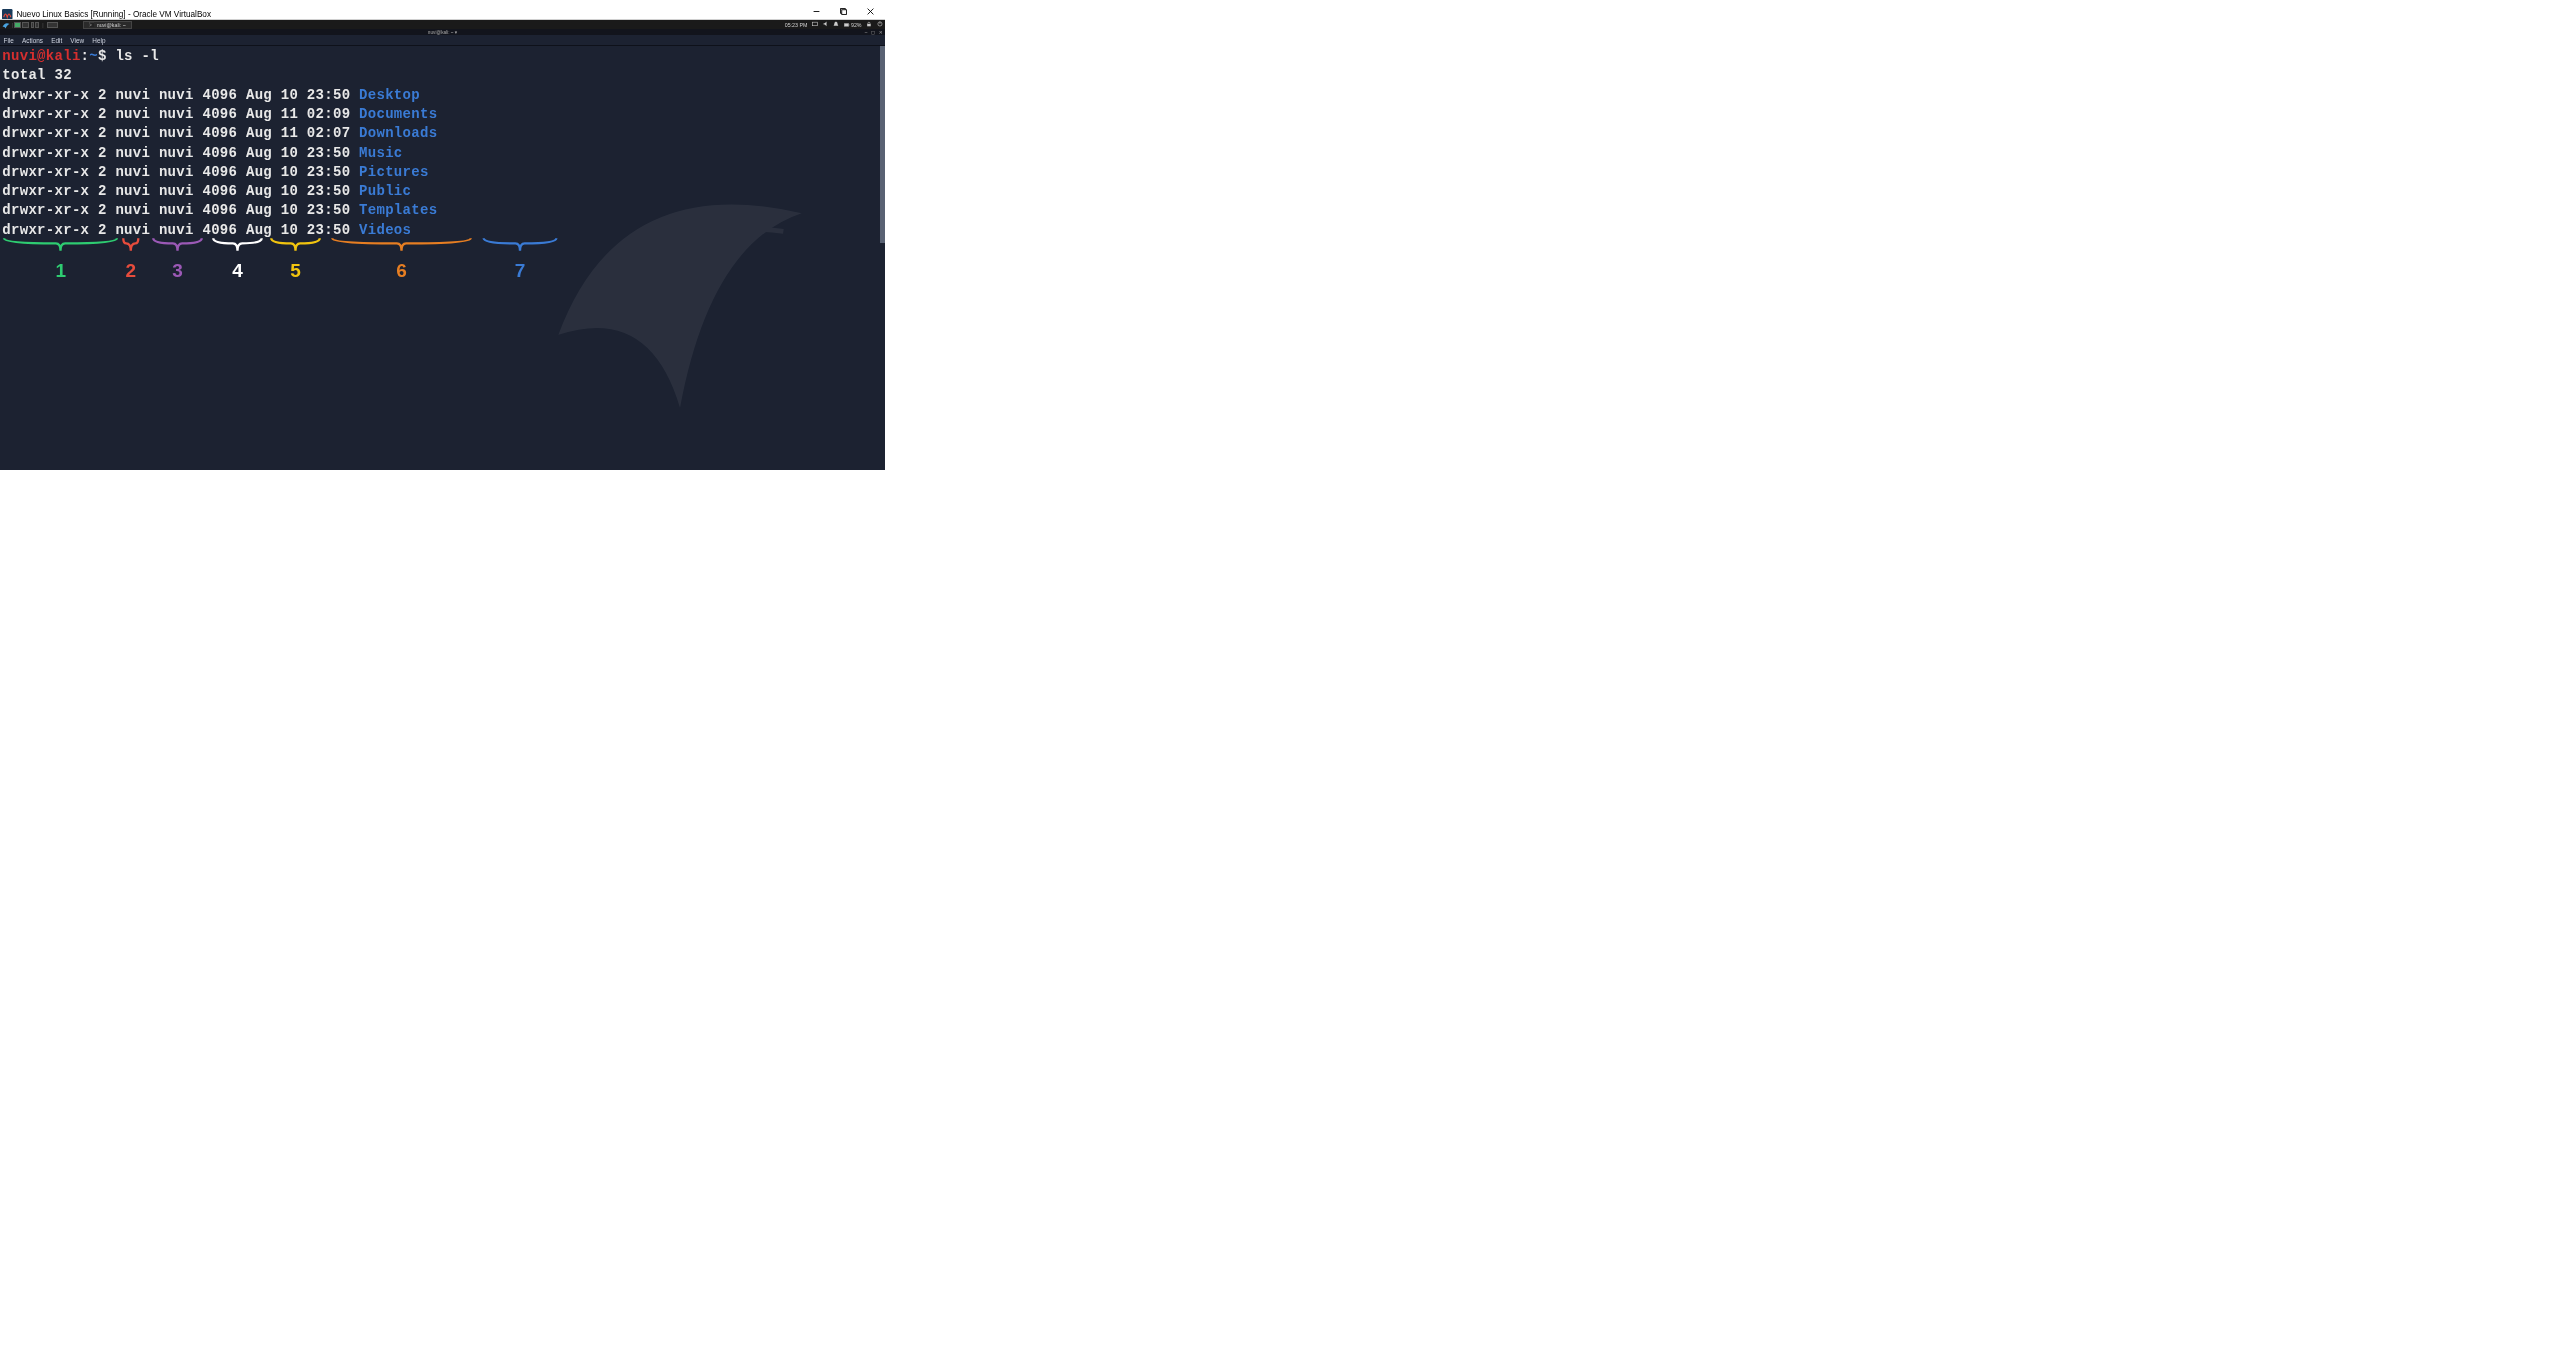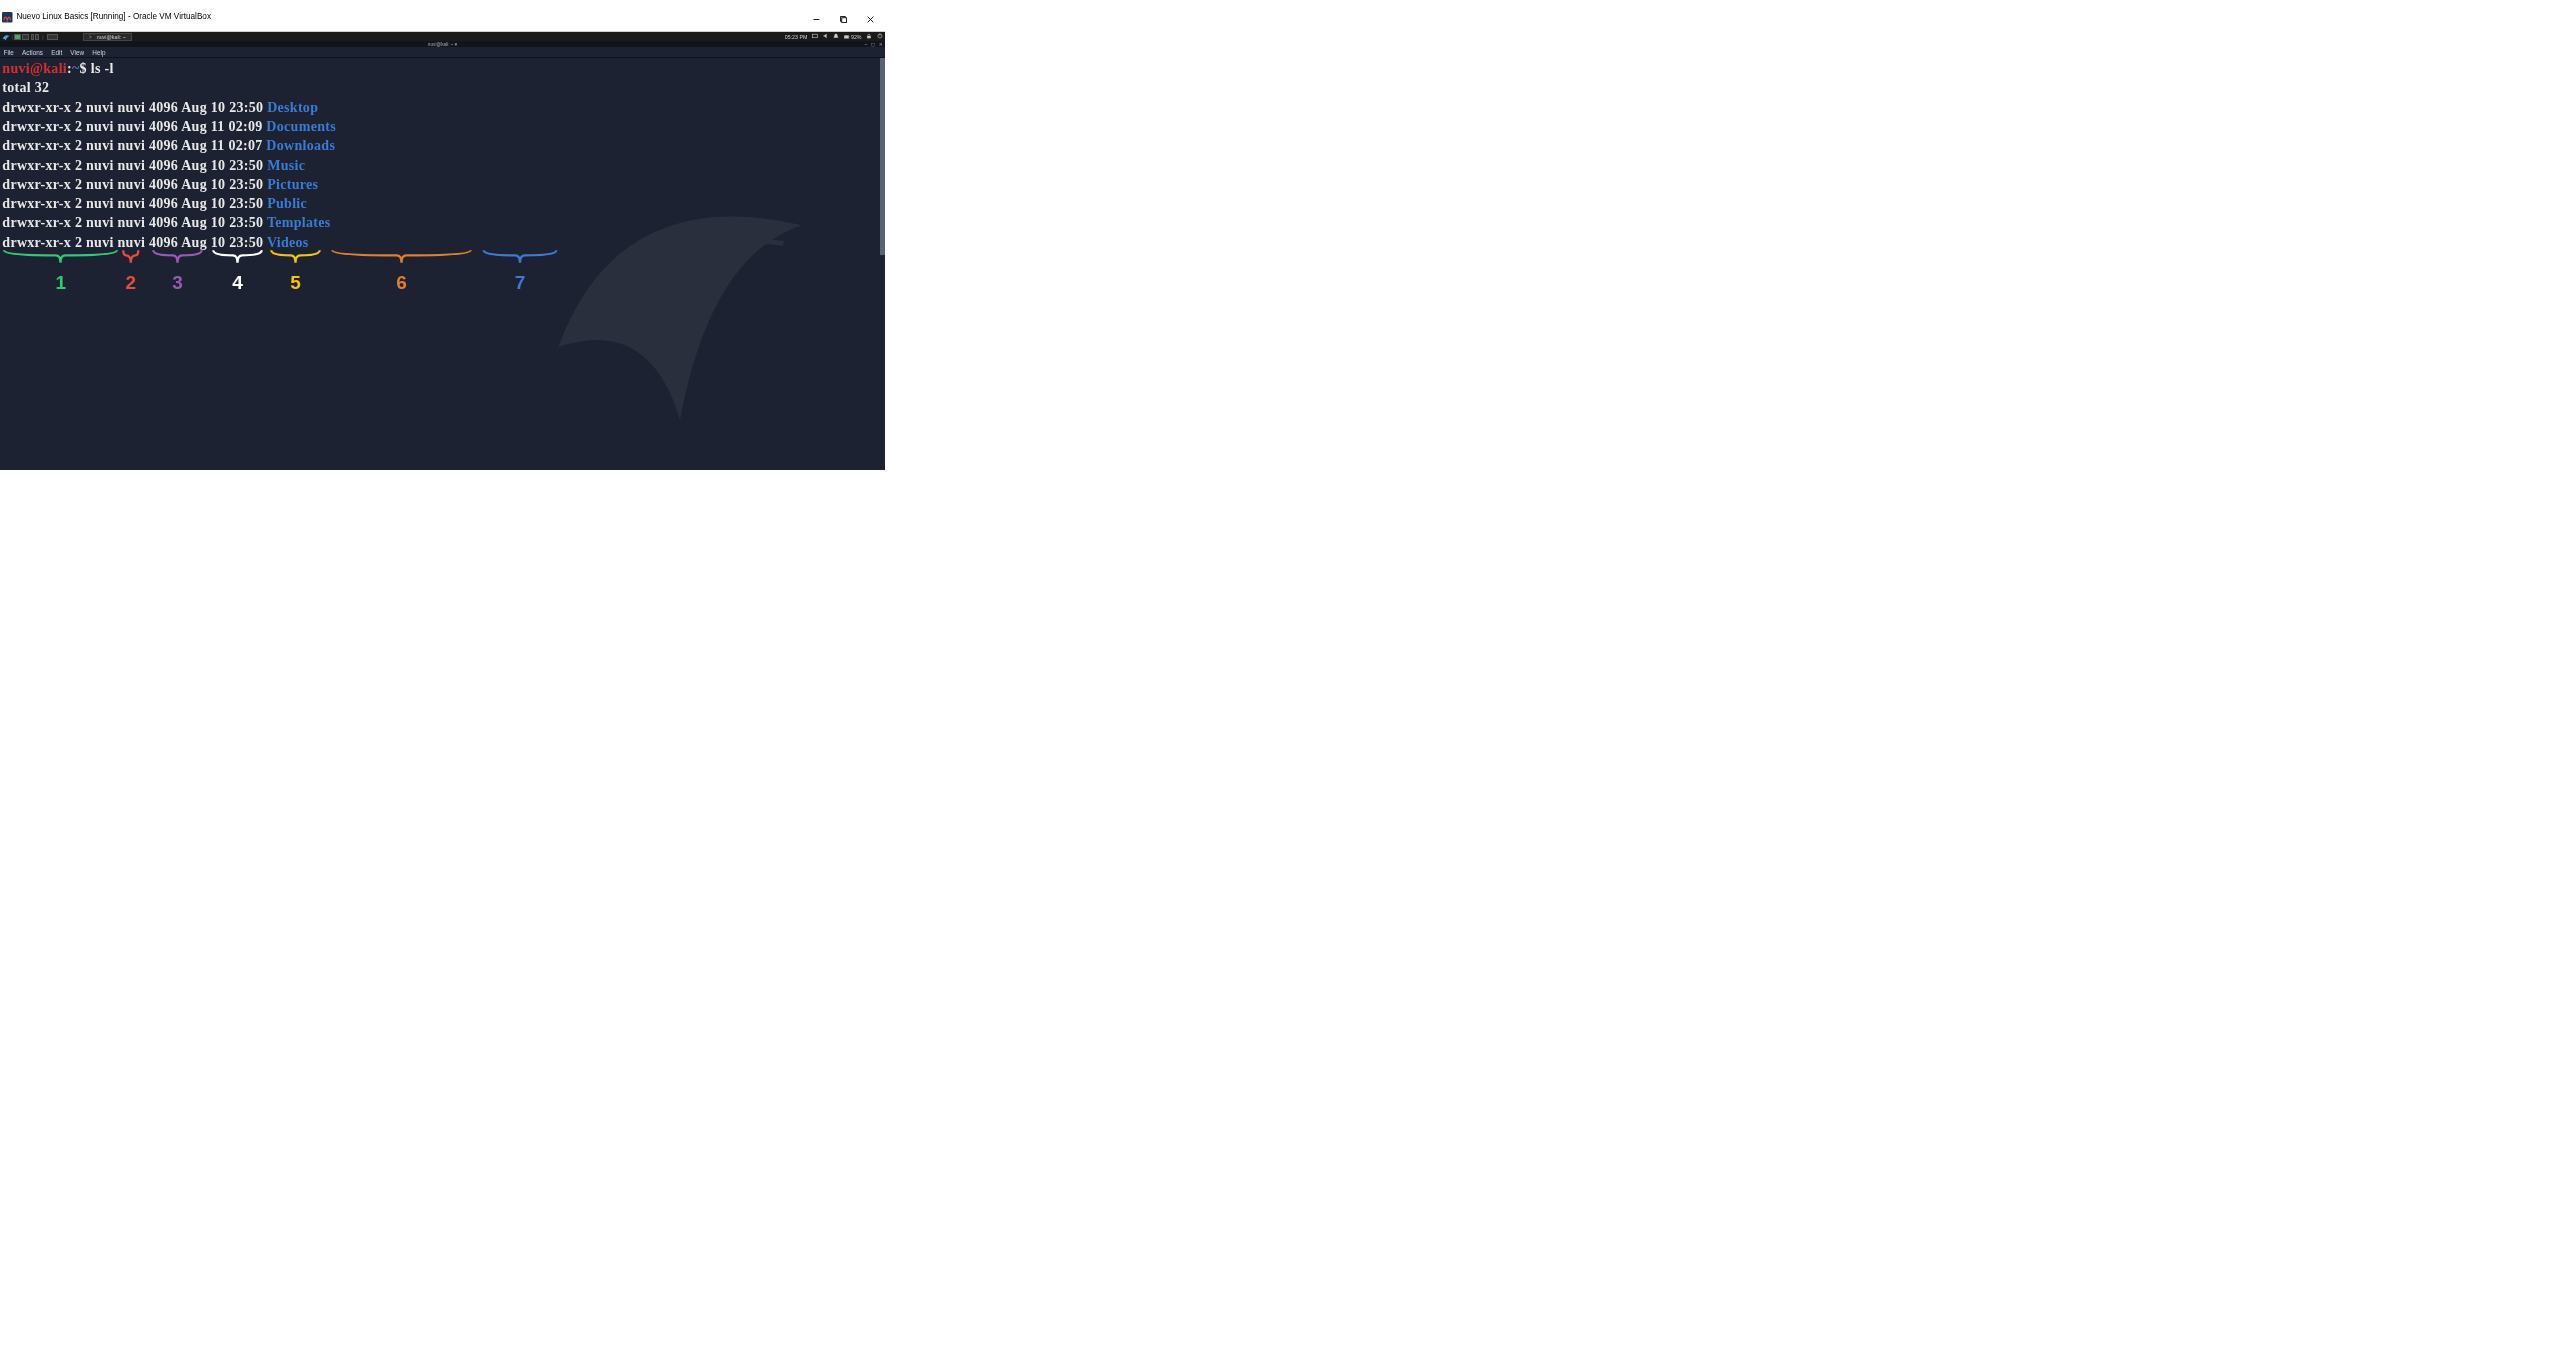--- a/index.html
+++ b/index.html
@@ -12,23 +12,22 @@
     font-size: 7.6px;
     color: #000;
   }
 
   
   .host-titlebar {
     height: 20px;
     background: #fff;
     border-bottom: 0.6px solid #d0d0d0;
     display: flex;
-    align-items: flex-start;
+    align-items: flex-end;
     padding: 0 1.2px;
-    margin-top: 12px;
   }
   .host-titlebar .vbox-logo {
     width: 10.5px; height: 10.5px;
     margin: 0 3.5px 0 1.2px;
     display: flex; align-items: center; justify-content: center;
   }
   .host-titlebar .title {
     flex: 1;
     font-size: 8.2px;
     color: #000;
@@ -100,21 +99,21 @@
     position: relative;
     height: calc(100% - 15px - 9.4px - 5.9px - 10.5px);
     overflow: hidden;
   }
   .term-scrollbar {
     position: absolute; right: 0; top: 0; width: 4.7px; height: 46%;
     background: #596273;
   }
 
   .term-text {
-    font-family: Liberation Serif, serif;
+    font-family: Liberation Mono, monospace;
     font-size: 14px;
     font-weight: bold;
     line-height: 1.38;
     color: #e8e8e8;
     padding: 1.2px 2.3px;
     letter-spacing: 0.3px;
     white-space: pre;
   }
   .prompt-user { color: #d62f2f; font-weight: bold; }
   .prompt-sep  { color: #e8e8e8; font-weight: bold; }

